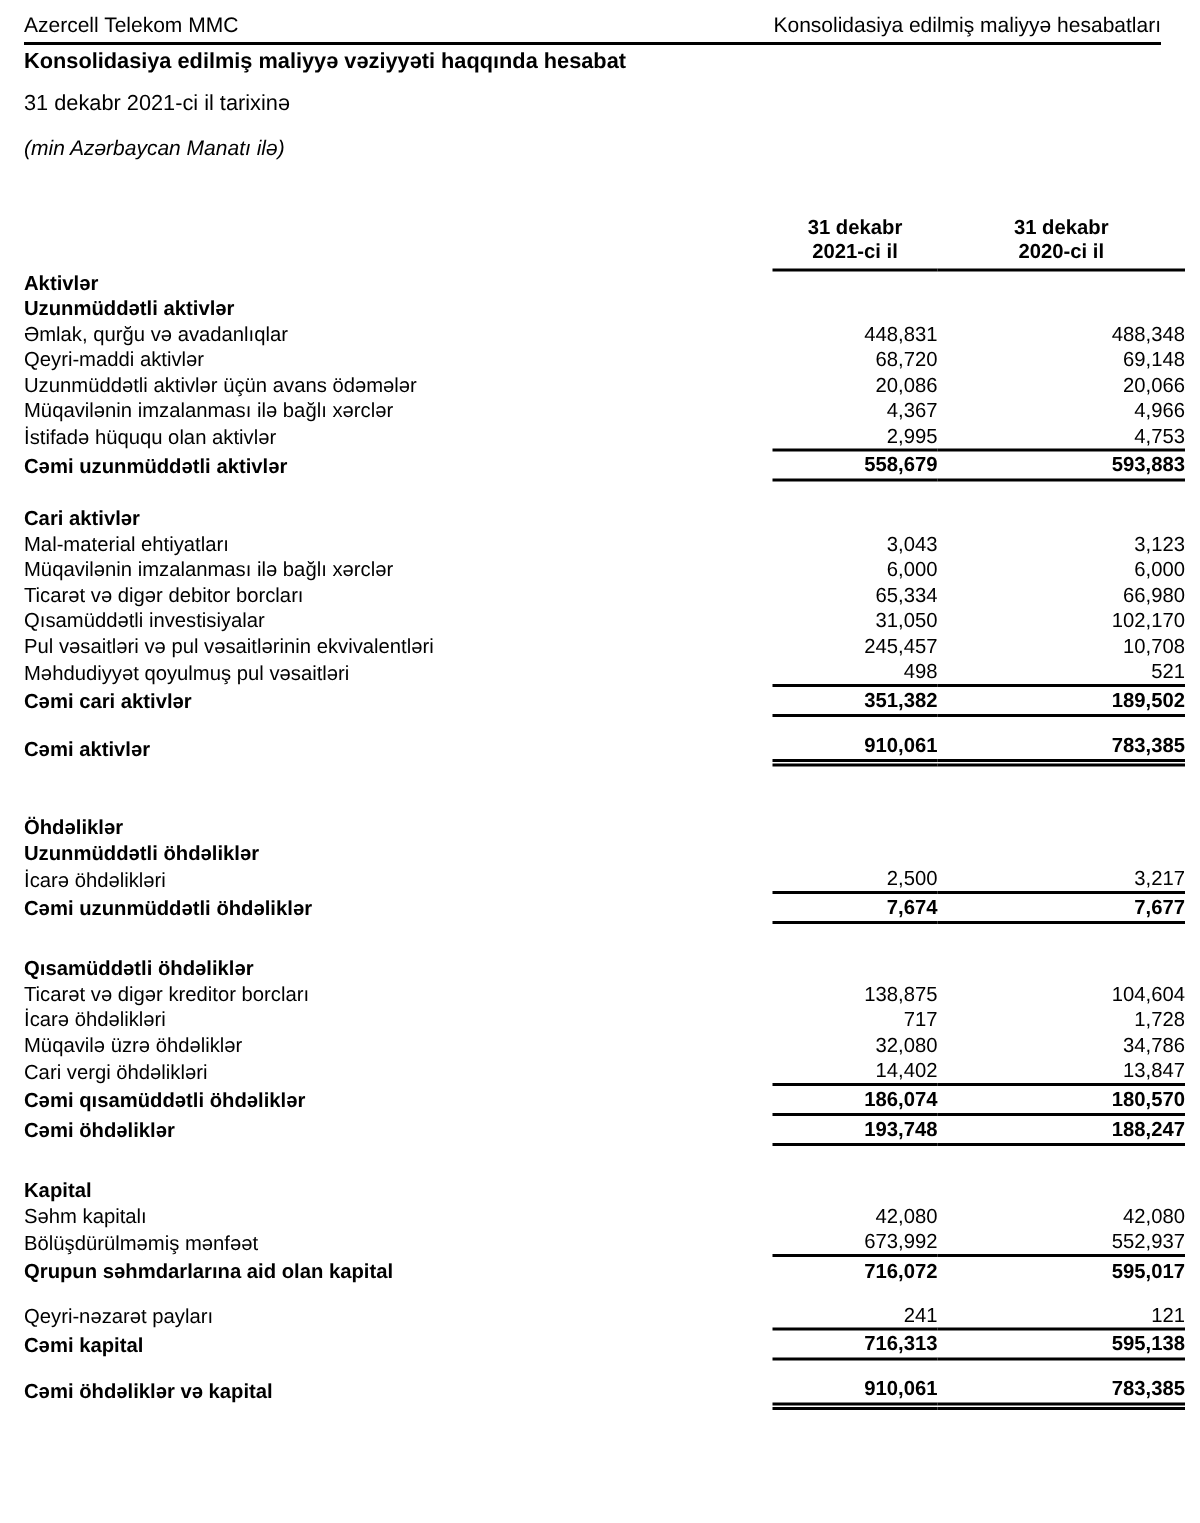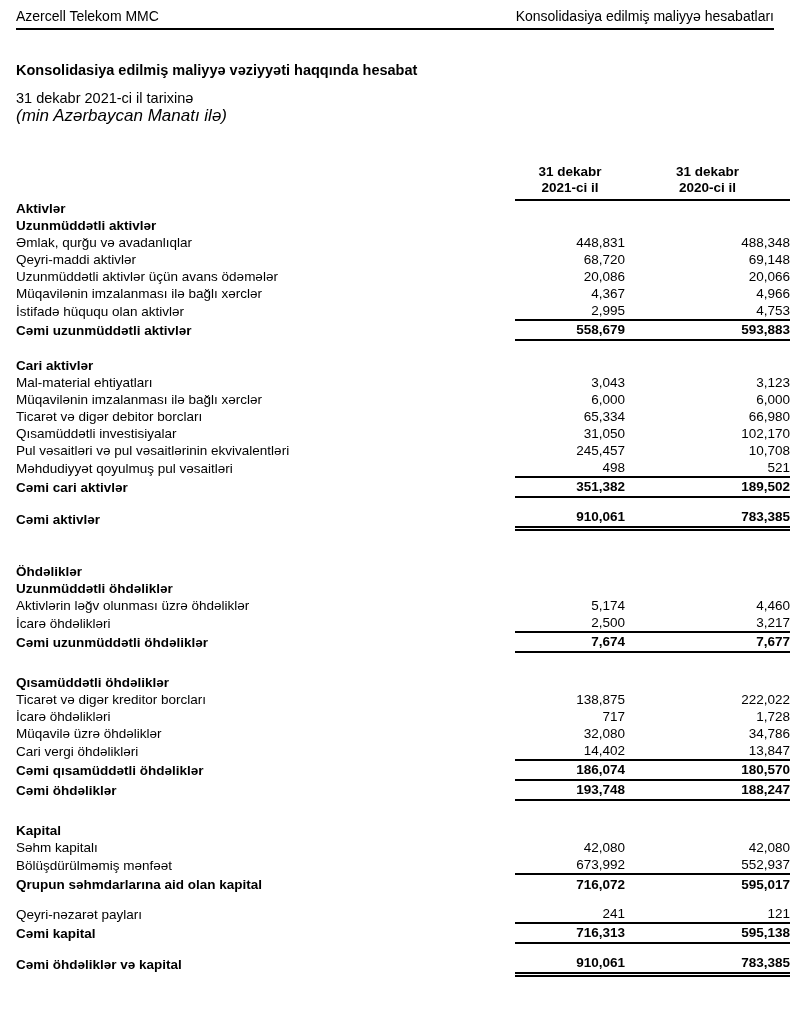--- a/index.html
+++ b/index.html
@@ -9,23 +9,23 @@
     font-family:"Liberation Sans","DejaVu Sans",sans-serif;
     color:#000; overflow:hidden;
   }
   .page { padding:8px 10px 0 16px; width:784px; }
 
   .doc-header {
     display:flex; justify-content:space-between; align-items:flex-end;
     font-size:14px; line-height:16px;
     padding-bottom:4px; border-bottom:2px solid #000;
   }
-  .doc-title   { font-size:14.5px; font-weight:bold; margin-top:32px; }
+  .doc-title   { font-size:14.5px; font-weight:bold; margin-top:3px; }
   .doc-subtitle{ font-size:14.5px; font-weight:normal; margin-top:12px; }
-  .unit-note   { font-size:17px; font-style:italic; }
+  .unit-note   { font-size:14px; font-style:italic; margin-top:13px; }
 
   table.fin {
     border-collapse:collapse; table-layout:fixed;
     width:774px; margin-top:38px; font-size:13.5px;
   }
   col.c-label { width:499px; }
   col.c-v1    { width:110px; }
   col.c-v2    { width:165px; }
 
   th { font-weight:bold; vertical-align:bottom; font-size:13.5px; line-height:16px; }
@@ -182,46 +182,41 @@
           <td class="label">Öhdəliklər</td>
           <td class="num"></td>
           <td class="num"></td>
         </tr>
         <tr class="section">
           <td class="label">Uzunmüddətli öhdəliklər</td>
           <td class="num"></td>
           <td class="num"></td>
         </tr>
         <tr class="item">
-          <td class="label">Aktivlərin ləğv olunması üzrə öhdəliklər</td>
-          <td class="num">5,174</td>
-          <td class="num">4,460</td>
-        </tr>
-        <tr class="item">
           <td class="label">İcarə öhdəlikləri</td>
           <td class="num">2,500</td>
           <td class="num">3,217</td>
         </tr>
         <tr class="total">
           <td class="label">Cəmi uzunmüddətli öhdəliklər</td>
           <td class="num rule-above rule-single">7,674</td>
           <td class="num rule-above rule-single">7,677</td>
         </tr>
         <tr class="spacer-md">
           <td colspan="3"></td>
         </tr>
         <tr class="section">
           <td class="label">Qısamüddətli öhdəliklər</td>
           <td class="num"></td>
           <td class="num"></td>
         </tr>
         <tr class="item">
           <td class="label">Ticarət və digər kreditor borcları</td>
           <td class="num">138,875</td>
-          <td class="num">222,022</td>
+          <td class="num">104,604</td>
         </tr>
         <tr class="item">
           <td class="label">İcarə öhdəlikləri</td>
           <td class="num">717</td>
           <td class="num">1,728</td>
         </tr>
         <tr class="item">
           <td class="label">Müqavilə üzrə öhdəliklər</td>
           <td class="num">32,080</td>
           <td class="num">34,786</td>

